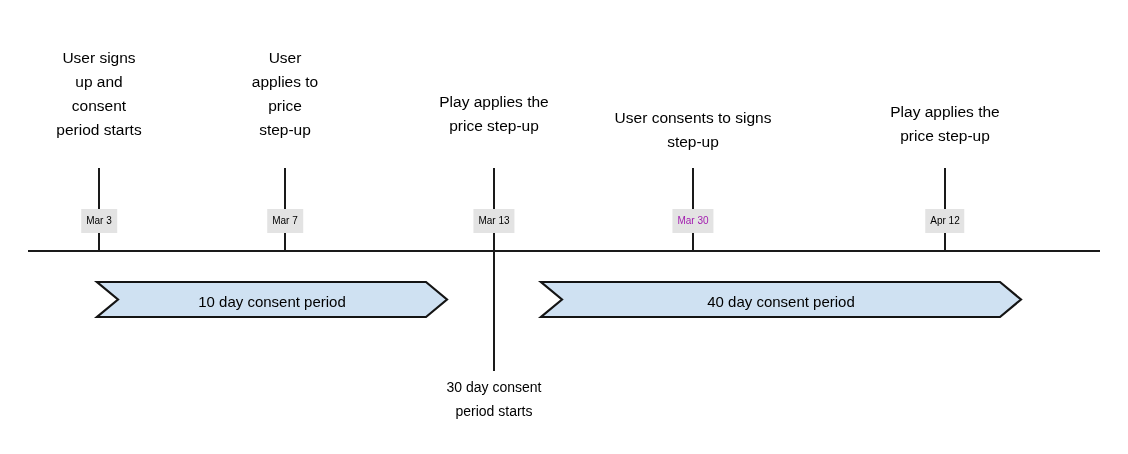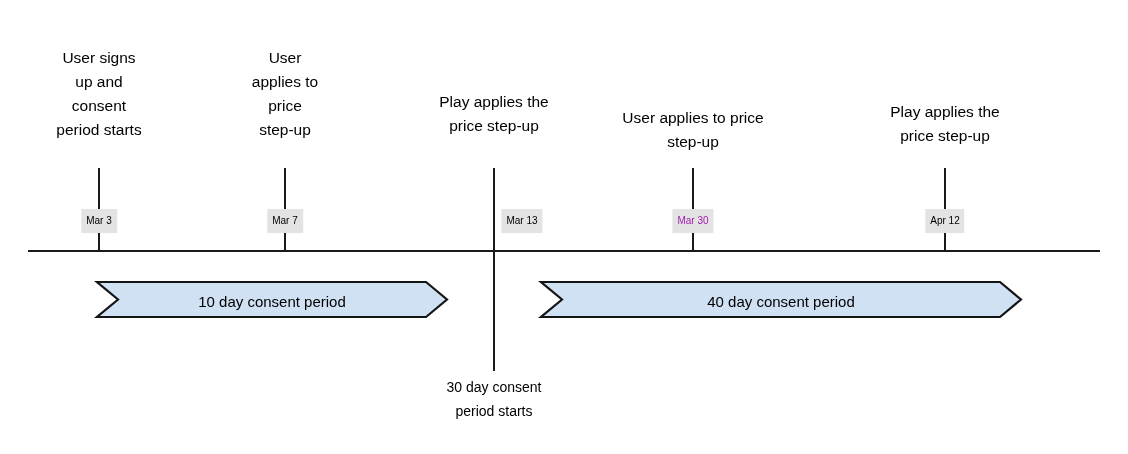--- a/index.html
+++ b/index.html
@@ -97,22 +97,22 @@
       <div class="date-chip" style="left: 99px; top: 209px; background: rgb(227, 227, 227); color: rgb(0, 0, 0);">Mar 3</div>
       <div class="event-label" style="left: 285px; top: 46px; color: rgb(0, 0, 0);">User
 applies to
 price
 step-up</div>
       <div class="tick-line" style="left: 284px; top: 168px; height: 84px; background: rgb(26, 26, 26);"></div>
       <div class="date-chip" style="left: 285px; top: 209px; background: rgb(227, 227, 227); color: rgb(0, 0, 0);">Mar 7</div>
       <div class="event-label" style="left: 494px; top: 90px; color: rgb(0, 0, 0);">Play applies the
 price step-up</div>
       <div class="tick-line" style="left: 493px; top: 168px; height: 84px; background: rgb(26, 26, 26);"></div>
-      <div class="date-chip" style="left: 494px; top: 209px; background: rgb(227, 227, 227); color: rgb(0, 0, 0); margin-left: 28px;">Mar 13</div>
-      <div class="event-label" style="left: 693px; top: 106px; color: rgb(0, 0, 0);">User applies to price
+      <div class="date-chip" style="left: 494px; top: 209px; background: rgb(227, 227, 227); color: rgb(0, 0, 0);">Mar 13</div>
+      <div class="event-label" style="left: 693px; top: 106px; color: rgb(0, 0, 0);">User consents to signs
 step-up</div>
       <div class="tick-line" style="left: 692px; top: 168px; height: 84px; background: rgb(26, 26, 26);"></div>
       <div class="date-chip" style="left: 693px; top: 209px; background: rgb(227, 227, 227); color: #a21caf;">Mar 30</div>
       <div class="event-label" style="left: 945px; top: 100px; color: rgb(0, 0, 0);">Play applies the
 price step-up</div>
       <div class="tick-line" style="left: 944px; top: 168px; height: 84px; background: rgb(26, 26, 26);"></div>
       <div class="date-chip" style="left: 945px; top: 209px; background: rgb(227, 227, 227); color: rgb(0, 0, 0);">Apr 12</div>
     </div>
   <div id="banners-layer">
       <svg class="banner-svg" width="352" height="37" style="left: 96px; top: 281px; position: absolute;">

